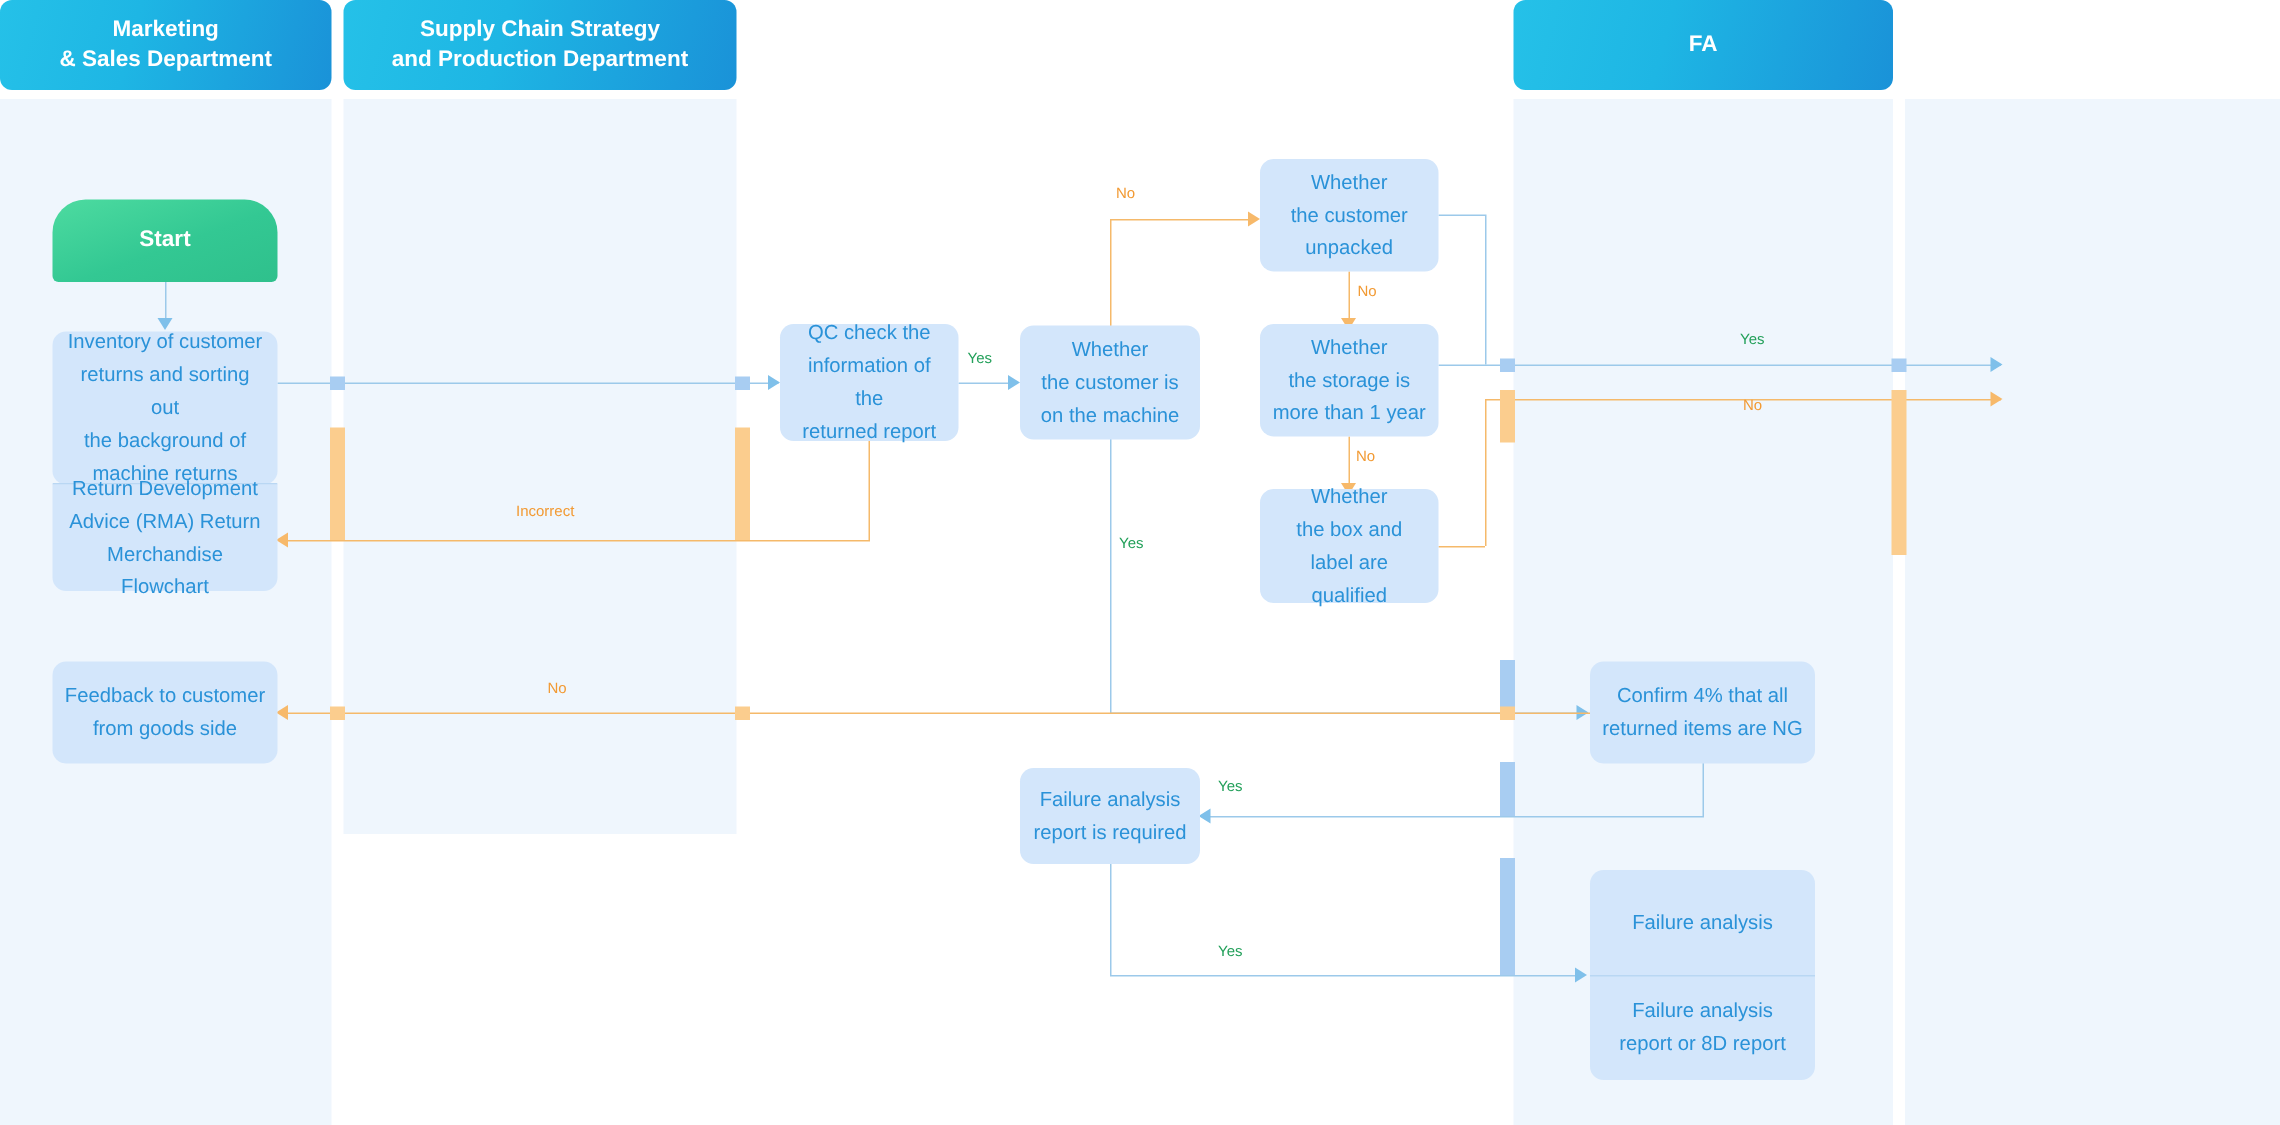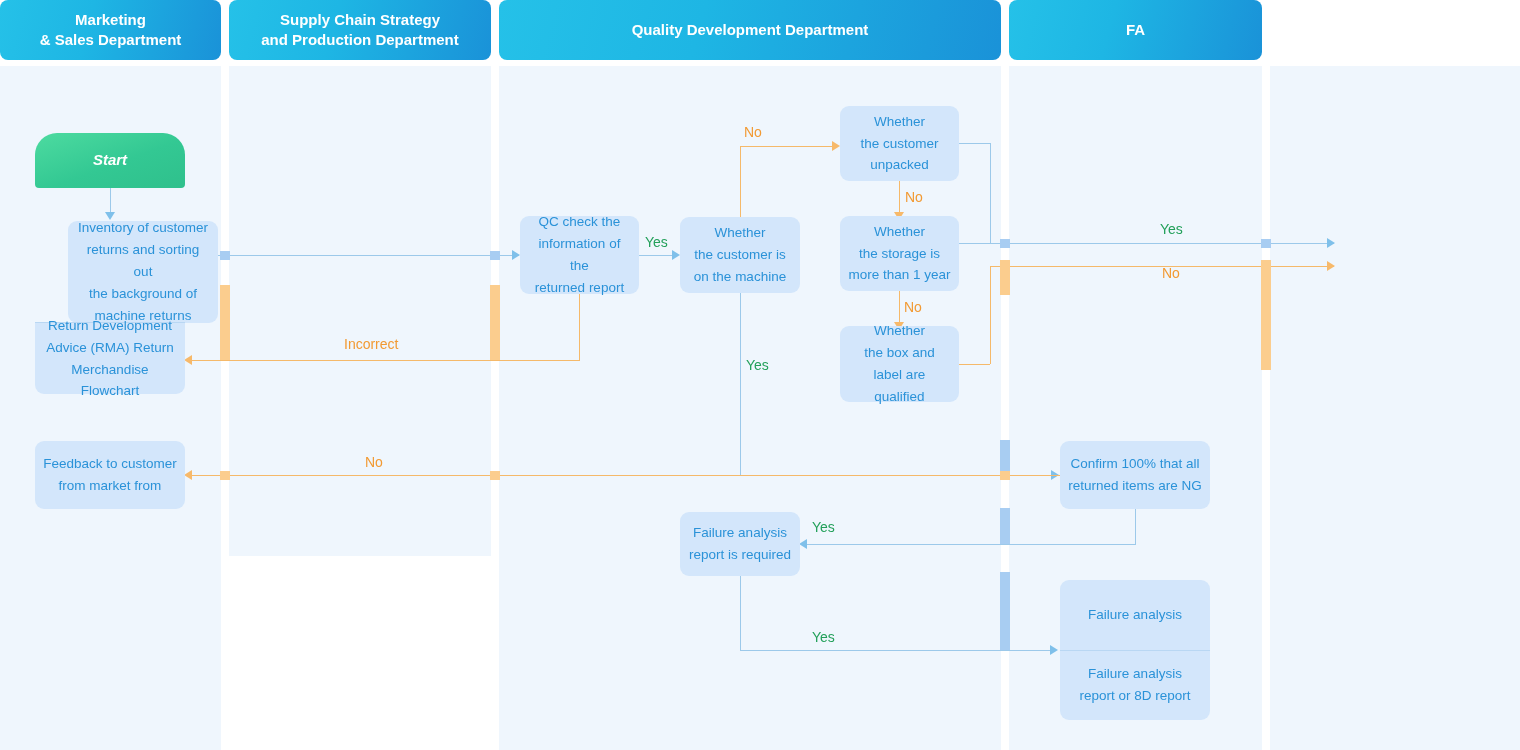--- a/index.html
+++ b/index.html
@@ -16,21 +16,21 @@
     box-sizing:border-box;padding:0 8px;}
   .lane-body{position:absolute;left:0;top:66px;bottom:0;width:100%;background:#eff6fd;}
 
   
   .node{position:absolute;box-sizing:border-box;border-radius:9px;
     background:#d3e6fb;color:#2a92d8;font-size:13.5px;line-height:1.62;
     display:flex;align-items:center;justify-content:center;text-align:center;
     padding:4px 8px;}
   .node.start{background:linear-gradient(160deg,#4ddba0 0%,#33c893 55%,#2fc08c 100%);
     color:#ffffff;font-size:15px;font-weight:600;
-    border-radius:22px 22px 4px 4px;font-style:italic;}
+    border-radius:22px 22px 4px 4px;}
   .stack{position:absolute;box-sizing:border-box;border-radius:9px;background:#d3e6fb;
     display:flex;flex-direction:column;overflow:hidden;}
   .stack .cell{flex:1;display:flex;align-items:center;justify-content:center;
     text-align:center;color:#2a92d8;font-size:13.5px;line-height:1.62;padding:4px 8px;
     box-sizing:border-box;}
   .stack .cell + .cell{border-top:1px solid #b9d7f3;}
 
   
   .hline{position:absolute;height:1px;background:#9cc9ea;}
   .vline{position:absolute;width:1px;background:#9cc9ea;}
@@ -44,21 +44,21 @@
   .arw.ro{border-top:5px solid transparent;border-bottom:5px solid transparent;border-left:8px solid #f7b96a;}
   .arw.lo{border-top:5px solid transparent;border-bottom:5px solid transparent;border-right:8px solid #f7b96a;}
   .arw.do{border-left:5px solid transparent;border-right:5px solid transparent;border-top:8px solid #f7b96a;}
 
   
   .cross{position:absolute;width:10px;background:#a8cdf2;}
   .cross.o{background:#fbcd8e;}
   .crossh{position:absolute;height:9px;background:#a8cdf2;}
   .crossh.o{background:#fbcd8e;}
 
-  .lbl{position:absolute;font-size:14px;white-space:nowrap;}
+  .lbl{position:absolute;font-size:10px;white-space:nowrap;}
   .lbl.yes{color:#23a05a;}
   .lbl.no{color:#f29a33;}
 </style>
 </head>
 <body>
 
 <div id="stage">
 
   <div class="lane" style="left:0px;width:221px;height:750px;background:transparent;">
     <div class="lane-head">
@@ -73,26 +73,20 @@
   <div class="lane" style="left:229px;width:262px;height:556px;background:transparent;">
     <div class="lane-head">
       <div>
         <div>Supply Chain Strategy</div>
         <div>and Production Department</div>
       </div>
     </div>
     <div class="lane-body"></div>
   </div>
 
-  <div class="lane" style="left:499px;width:502px;height:750px;background:transparent;">
-    <div class="lane-head">
-      <div>Quality Development Department</div>
-    </div>
-    <div class="lane-body"></div>
-  </div>
 
   <div class="lane" style="left:1009px;width:253px;height:750px;background:transparent;">
     <div class="lane-head">
       <div>FA</div>
     </div>
     <div class="lane-body"></div>
   </div>
 
   <div class="lane" style="left:1270px;width:250px;height:750px;background:transparent;">
     <div class="lane-body"></div>
@@ -169,41 +163,41 @@
   <div class="vline" style="left:740px;top:576px;height:74px;"></div>
   <div class="hline" style="left:740px;top:650px;width:315px;"></div>
   <div class="cross" style="left:1000px;top:572px;height:78px;"></div>
   <div class="arw r" style="left:1050px;top:645px;"></div>
   <div class="lbl yes" style="left:812px;top:629px;">Yes</div>
 
   <div class="node start" style="left:35px;top:133px;width:150px;height:55px;">
     <span>Start</span>
   </div>
 
-  <div class="node" style="left:35px;top:221px;width:150px;height:102px;margin-left:33px;">
+  <div class="node" style="left:35px;top:221px;width:150px;height:102px;">
     <div>
       <div>Inventory of customer</div>
       <div>returns and sorting out</div>
       <div>the background of</div>
       <div>machine returns</div>
     </div>
   </div>
 
   <div class="node" style="left:35px;top:322px;width:150px;height:72px;border-top:1px solid #b9d7f3;border-radius:0 0 9px 9px;">
     <div>
       <div>Return Development</div>
       <div>Advice (RMA) Return</div>
       <div>Merchandise Flowchart</div>
     </div>
   </div>
 
   <div class="node" style="left:35px;top:441px;width:150px;height:68px;">
     <div>
       <div>Feedback to customer</div>
-      <div>from market from</div>
+      <div>from goods side</div>
     </div>
   </div>
 
   <div class="node" style="left:520px;top:216px;width:119px;height:78px;">
     <div>
       <div>QC check the</div>
       <div>information of the</div>
       <div>returned report</div>
     </div>
   </div>
@@ -242,21 +236,21 @@
 
   <div class="node" style="left:680px;top:512px;width:120px;height:64px;">
     <div>
       <div>Failure analysis</div>
       <div>report is required</div>
     </div>
   </div>
 
   <div class="node" style="left:1060px;top:441px;width:150px;height:68px;">
     <div>
-      <div>Confirm 100% that all</div>
+      <div>Confirm 4% that all</div>
       <div>returned items are NG</div>
     </div>
   </div>
 
   <div class="stack" style="left:1060px;top:580px;width:150px;height:140px;">
     <div class="cell">
       <span>Failure analysis</span>
     </div>
     <div class="cell">
       <div>

